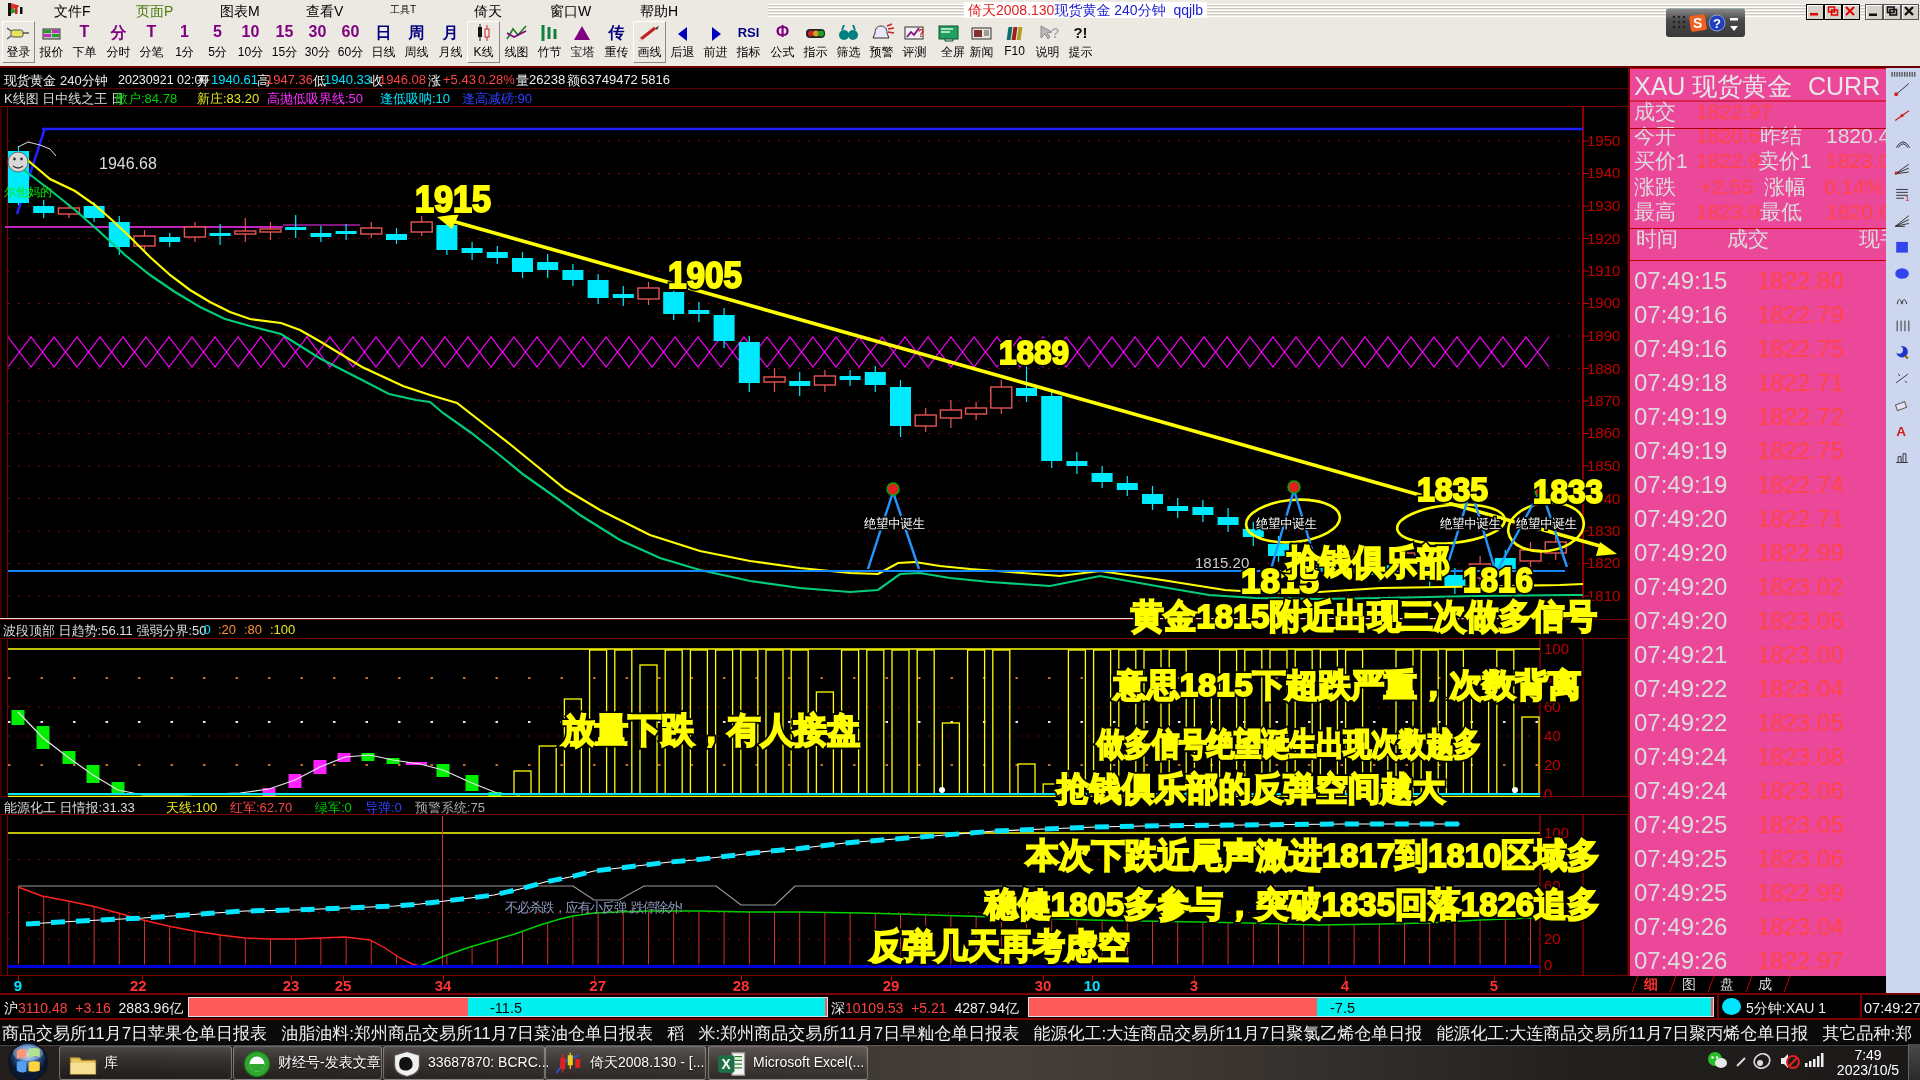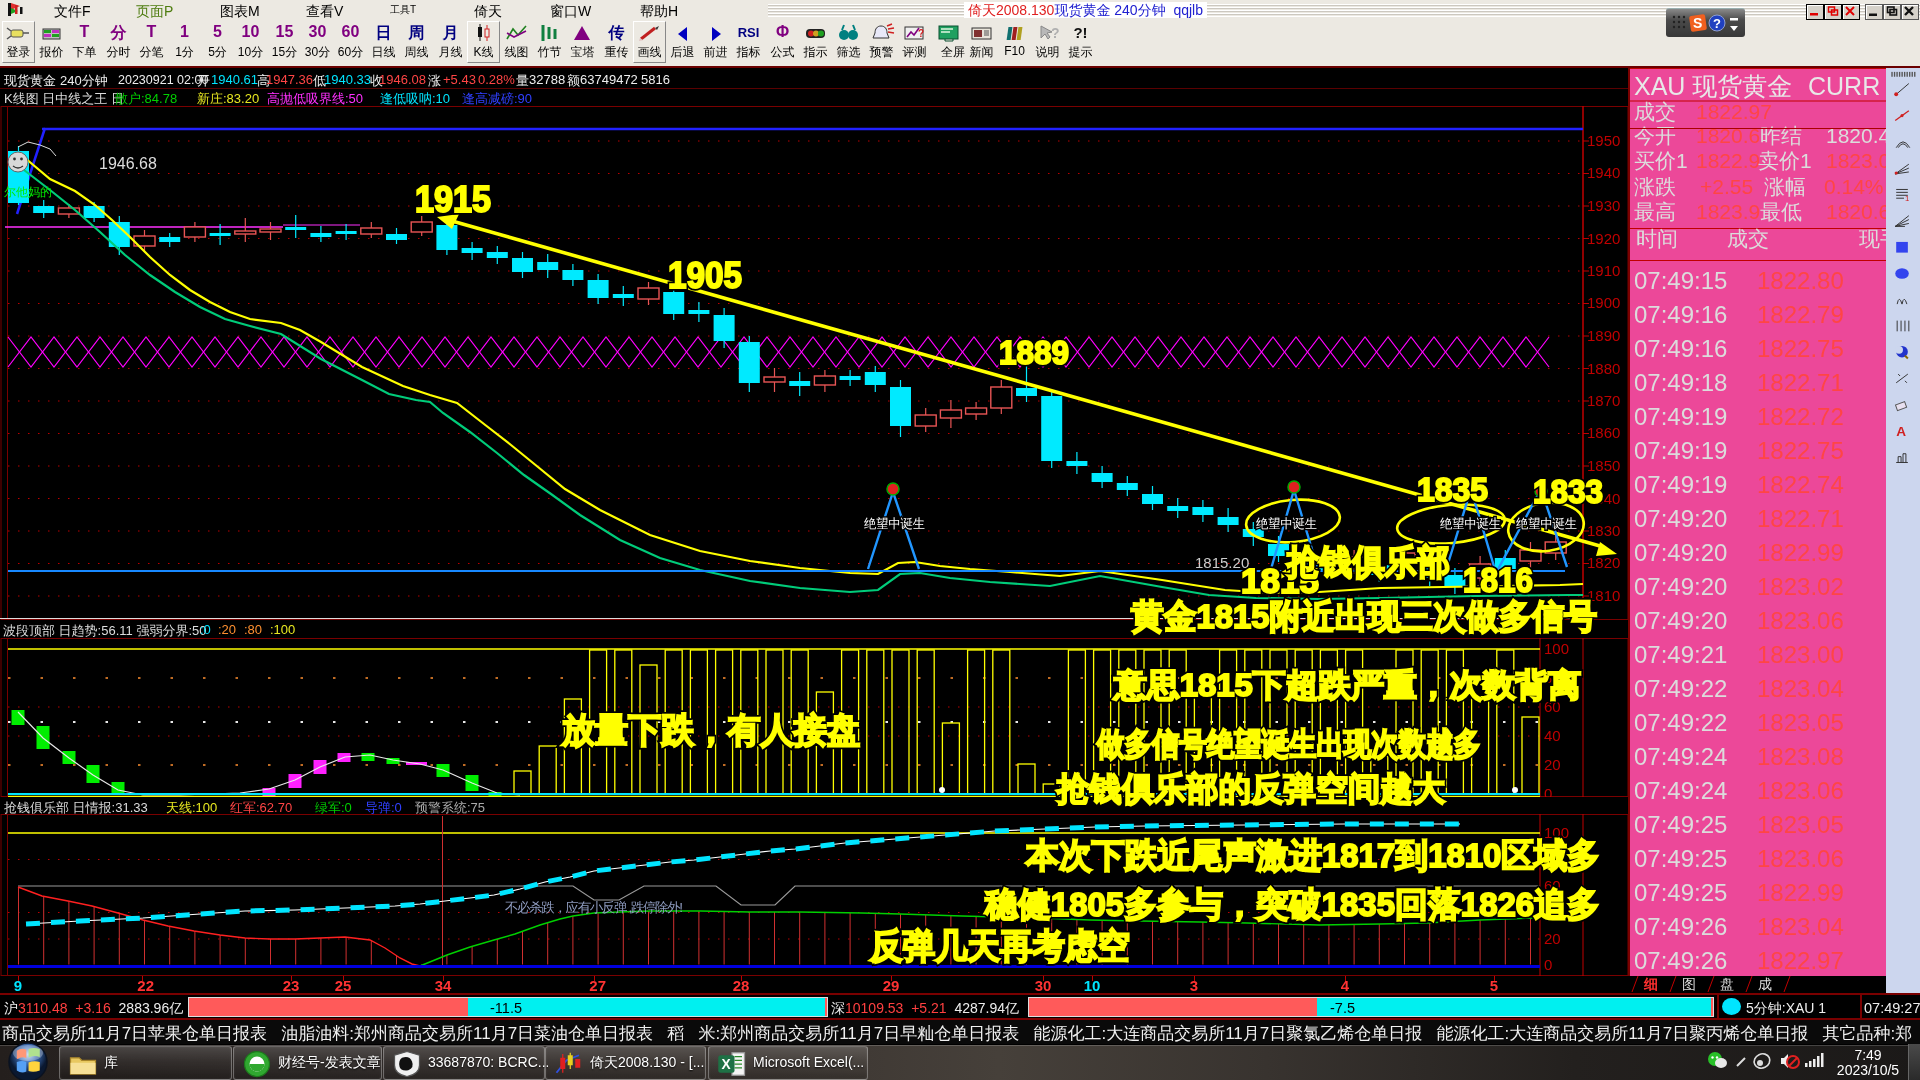--- a/index.html
+++ b/index.html
@@ -205,48 +205,48 @@
 <span class="a" style="left:257px;top:72px;font-size:13px;color:#eee">高</span>
 <span class="a" style="left:266px;top:72px;font-size:13px;color:#ff4545">1947.36</span>
 <span class="a" style="left:313px;top:72px;font-size:13px;color:#eee">低</span>
 <span class="a" style="left:324px;top:72px;font-size:13px;color:#00e5ff">1940.33</span>
 <span class="a" style="left:370px;top:72px;font-size:13px;color:#eee">收</span>
 <span class="a" style="left:379px;top:72px;font-size:13px;color:#ff4545">1946.08</span>
 <span class="a" style="left:428px;top:72px;font-size:13px;color:#eee">涨</span>
 <span class="a" style="left:443px;top:72px;font-size:13px;color:#ff4545">+5.43</span>
 <span class="a" style="left:478px;top:72px;font-size:13px;color:#ff4545">0.28%</span>
 <span class="a" style="left:516px;top:72px;font-size:13px;color:#eee">量</span>
-<span class="a" style="left:529px;top:72px;font-size:13px;color:#eee">32788</span>
+<span class="a" style="left:529px;top:72px;font-size:13px;color:#eee">26238</span>
 <span class="a" style="left:567px;top:72px;font-size:13px;color:#eee">额</span>
 <span class="a" style="left:580px;top:72px;font-size:13px;color:#eee">63749472</span>
 <span class="a" style="left:641px;top:72px;font-size:13px;color:#eee">5816</span>
 <div class="bar" style="top:88px;height:18px;background:#000;border-top:1px solid #5a0000"></div>
 <span class="a" style="left:4px;top:90px;font-size:13px;color:#ddd">K线图 日中线之王 日</span>
 <span class="a" style="left:115px;top:90px;font-size:13px;color:#00d000">散户:84.78</span>
 <span class="a" style="left:197px;top:90px;font-size:13px;color:#e8e820">新庄:83.20</span>
 <span class="a" style="left:267px;top:90px;font-size:13px;color:#ff30ff">高抛低吸界线:50</span>
 <span class="a" style="left:380px;top:90px;font-size:13px;color:#00e5ff">逢低吸呐:10</span>
 <span class="a" style="left:462px;top:90px;font-size:13px;color:#3040ff">逢高减磅:90</span>
 <div class="bar" style="top:620px;height:18px;background:#000"></div>
 <span class="a" style="left:3px;top:622px;font-size:13px;color:#ddd">波段顶部 日趋势:56.11 强弱分界:50</span>
 <span class="a" style="left:200px;top:622px;font-size:13px;color:#00e5ff">:0</span>
 <span class="a" style="left:218px;top:622px;font-size:13px;color:#ff9030">:20</span>
 <span class="a" style="left:244px;top:622px;font-size:13px;color:#ff9030">:80</span>
 <span class="a" style="left:270px;top:622px;font-size:13px;color:#e8e820">:100</span>
 <div class="bar" style="top:797px;height:17px;background:#000"></div>
-<span class="a" style="left:4px;top:799px;font-size:13px;color:#ddd">抢钱俱乐部 日情报:31.33</span>
+<span class="a" style="left:4px;top:799px;font-size:13px;color:#ddd">能源化工 日情报:31.33</span>
 <span class="a" style="left:166px;top:799px;font-size:13px;color:#e8e820">天线:100</span>
 <span class="a" style="left:230px;top:799px;font-size:13px;color:#ff4545">红军:62.70</span>
 <span class="a" style="left:315px;top:799px;font-size:13px;color:#00d000">绿军:0</span>
 <span class="a" style="left:365px;top:799px;font-size:13px;color:#3040ff">导弹:0</span>
 <span class="a" style="left:415px;top:799px;font-size:13px;color:#aaa">预警系统:75</span>
 <div class="bar" style="top:976px;height:17px;background:#000"></div>
 <span class="a" style="left:6px;top:977px;width:24px;text-align:center;font-size:15px;font-weight:bold;color:#00e5ff">9</span>
 <div class="a" style="left:18px;top:976px;width:1px;height:5px;background:#c00000"></div>
-<span class="a" style="left:130px;top:977px;width:24px;text-align:right;font-size:15px;font-weight:bold;color:#ff3333">22</span>
+<span class="a" style="left:130px;top:977px;width:24px;text-align:left;font-size:15px;font-weight:bold;color:#ff3333">22</span>
 <div class="a" style="left:142px;top:976px;width:1px;height:5px;background:#c00000"></div>
 <span class="a" style="left:279px;top:977px;width:24px;text-align:center;font-size:15px;font-weight:bold;color:#ff3333">23</span>
 <div class="a" style="left:291px;top:976px;width:1px;height:5px;background:#c00000"></div>
 <span class="a" style="left:331px;top:977px;width:24px;text-align:center;font-size:15px;font-weight:bold;color:#ff3333">25</span>
 <div class="a" style="left:343px;top:976px;width:1px;height:5px;background:#c00000"></div>
 <span class="a" style="left:431px;top:977px;width:24px;text-align:center;font-size:15px;font-weight:bold;color:#ff3333">34</span>
 <div class="a" style="left:443px;top:976px;width:1px;height:5px;background:#c00000"></div>
 <span class="a" style="left:582px;top:977px;width:24px;text-align:right;font-size:15px;font-weight:bold;color:#ff3333">27</span>
 <div class="a" style="left:594px;top:976px;width:1px;height:5px;background:#c00000"></div>
 <span class="a" style="left:729px;top:977px;width:24px;text-align:center;font-size:15px;font-weight:bold;color:#ff3333">28</span>

